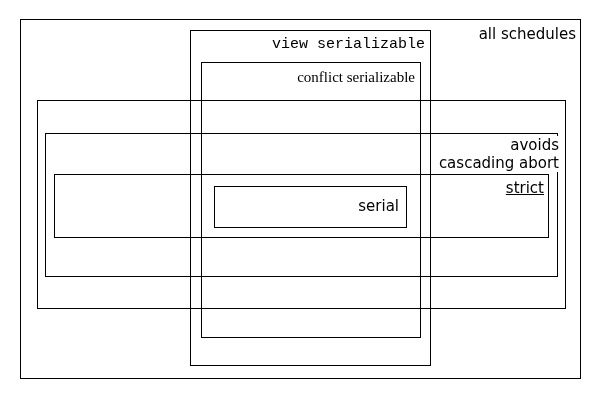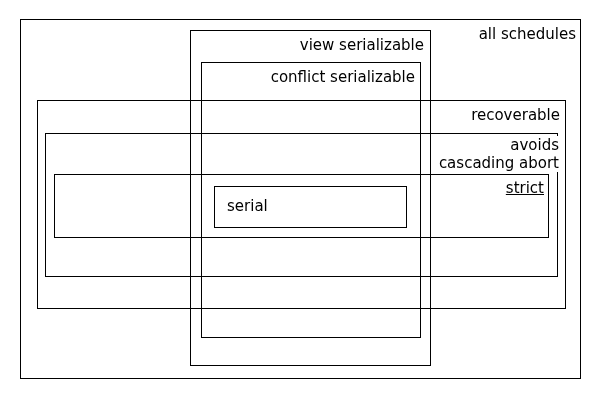--- a/index.html
+++ b/index.html
@@ -30,35 +30,35 @@
     font-family: "DejaVu Sans", sans-serif;
     font-size: 15px;
     line-height: 18px;
     color: #000000;
     white-space: pre;
     background: #ffffff;
     padding: 0 2px;
   }
   .label.right   { text-align: right; }
   .label.left    { text-align: right; }
-  .label.center  { text-align: left; }
+  .label.center  { text-align: right; }
 
   
   .box-all-schedules        { left: 20px;  top: 19px;  width: 561px; height: 360px; z-index: 1; }
   .box-view-serializable    { left: 190px; top: 30px;  width: 241px; height: 336px; z-index: 2; }
   .box-conflict-serializable{ left: 201px; top: 62px;  width: 220px; height: 276px; z-index: 3; }
   .box-recoverable          { left: 37px;  top: 100px; width: 529px; height: 209px; z-index: 4; }
   .box-avoids-cascading     { left: 45px;  top: 133px; width: 513px; height: 144px; z-index: 5; }
   .box-strict               { left: 54px;  top: 174px; width: 495px; height: 64px;  z-index: 6; }
   .box-serial               { left: 214px; top: 186px; width: 193px; height: 42px;  z-index: 7; }
 
   
   .lbl-all-schedules        { left: 440px; top: 25px;  width: 134px; z-index: 20; }
-  .lbl-view-serializable    { left: 270px; top: 36px;  width: 152px; z-index: 20; }
-  .lbl-conflict-serializable{ left: 250px; top: 68px;  width: 163px; z-index: 20; }
+  .lbl-view-serializable    { left: 270px; top: 36px;  width: 152px; z-index: 20; font-family: Liberation Mono, monospace; }
+  .lbl-conflict-serializable{ left: 250px; top: 68px;  width: 163px; z-index: 20; font-family: Liberation Serif, serif; }
   .lbl-recoverable          { left: 450px; top: 106px; width: 108px; z-index: 20; }
   .lbl-avoids-cascading     { left: 431px; top: 136px; width: 126px; z-index: 20; }
   .lbl-strict               { left: 480px; top: 179px; width: 62px;  z-index: 20; text-decoration: underline; }
   .lbl-serial               { left: 225px; top: 197px; width: 172px; z-index: 20; }
 </style>
 </head>
 <body>
 
 <div id="canvas">
 
@@ -75,21 +75,20 @@
   <div class="box box-strict"></div>
 
   <div class="box box-serial"></div>
 
   <div class="label right lbl-all-schedules">all schedules</div>
 
   <div class="label right lbl-view-serializable">view serializable</div>
 
   <div class="label right lbl-conflict-serializable">conflict serializable</div>
 
-  <div class="label right lbl-recoverable">recoverable</div>
 
   <div class="label left lbl-avoids-cascading">avoids
 cascading abort</div>
 
   <div class="label right lbl-strict">strict</div>
 
   <div class="label center lbl-serial">serial</div>
 
 </div>
 

